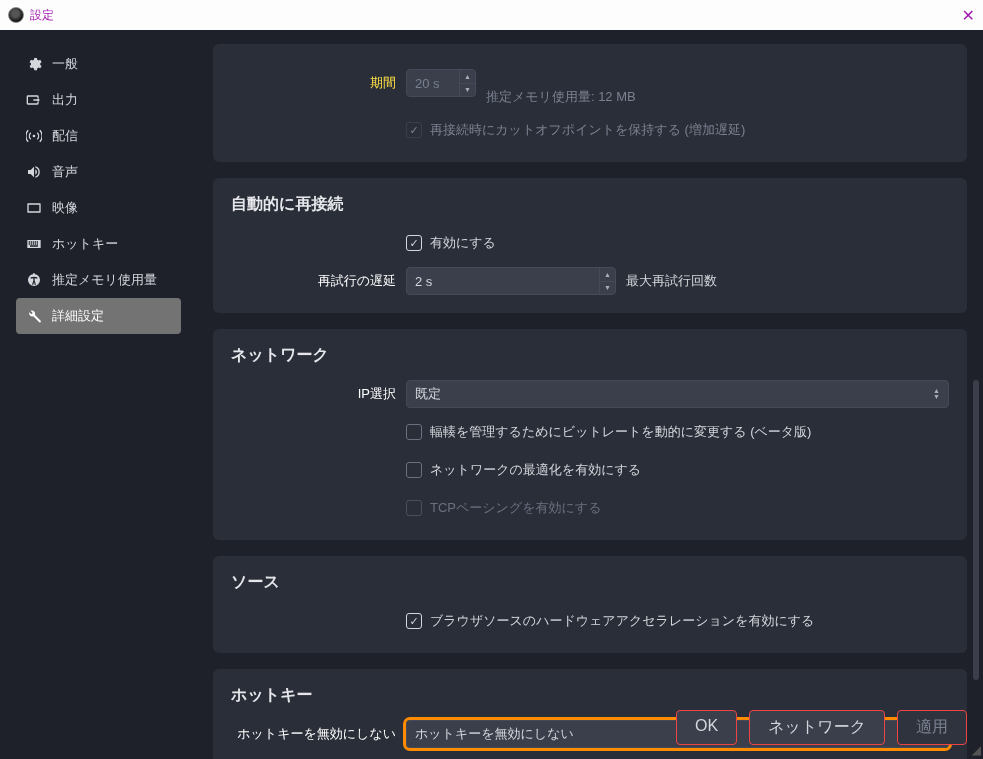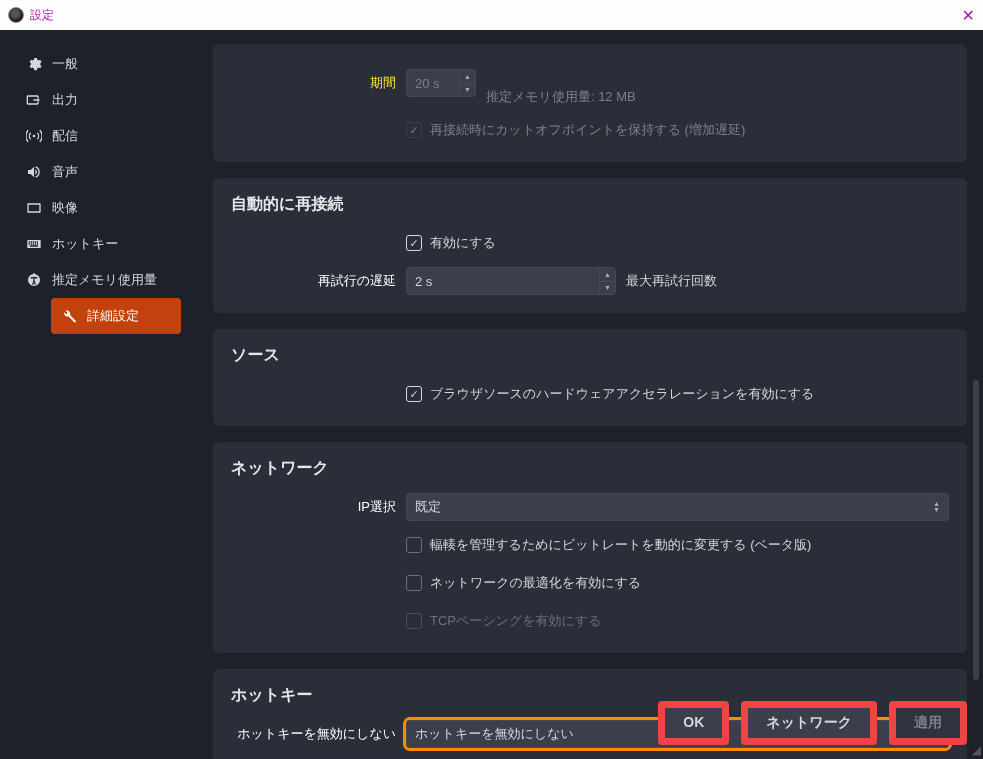--- a/index.html
+++ b/index.html
@@ -42,23 +42,22 @@
       display: flex;
       align-items: center;
       gap: 10px;
       padding: 9px 10px;
       border-radius: 4px;
       cursor: pointer;
       color: #d4d7dc;
       font-size: 13px;
     }
     .sidebar-item.active {
-      background: #c2410c;
+      background: #737373;
       color: #fff;
-      margin-left: 35px;
     }
     .sidebar-item svg { width: 16px; height: 16px; fill: currentColor; flex-shrink: 0; }
     .content {
       flex: 1;
       padding: 14px 16px;
       overflow-y: auto;
       position: relative;
     }
     .content-inner {
       display: flex;
@@ -182,27 +181,26 @@
     .inline-label.muted { color: #7a8090; margin-top: 28px; }
     .btnbar {
       position: absolute;
       bottom: 14px;
       right: 16px;
       display: flex;
       gap: 12px;
     }
     .btn {
       background: #3a3f4b;
-      border: 7px solid #ef4444;
+      border: 1px solid #ef4444;
       border-radius: 4px;
       padding: 6px 18px;
       cursor: pointer;
-      font-size: 14px;
+      font-size: 16px;
       color: #d4d7dc;
-      font-weight: bold;
     }
     .btn.muted { color: #7a8090; background: #2f333d; }
     .scroll-indicator {
       position: absolute;
       right: 4px;
       top: 350px;
       width: 6px;
       height: 300px;
       background: #3a3f4b;
       border-radius: 3px;
@@ -333,33 +331,20 @@
                 <div class="spinner-btn">▲</div>
                 <div class="spinner-btn">▼</div>
               </div>
             </div>
             <span class="inline-label" style="width:95px;text-align:left">最大再試行回数</span>
           </div>
         </div>
       </div>
 
       <div class="section">
-        <div class="section-title">ソース</div>
-        <div class="row">
-          <div class="row-label"></div>
-          <div class="row-controls">
-            <div class="checkbox">
-              <div class="checkbox-box checked"></div>
-              <span class="checkbox-label">ブラウザソースのハードウェアアクセラレーションを有効にする</span>
-            </div>
-          </div>
-        </div>
-      </div>
-
-      <div class="section">
         <div class="section-title">ネットワーク</div>
         <div class="row">
           <div class="row-label">IP選択</div>
           <div class="row-controls">
             <div class="select">
               <span class="select-val">既定</span>
               <div class="select-chevs">
                   <span>▲</span>
                   <span>▼</span>
                 </div>
@@ -389,20 +374,33 @@
           <div class="row-controls">
             <div class="checkbox disabled">
               <div class="checkbox-box disabled"></div>
               <span class="checkbox-label" style="color:#6a7080">TCPペーシングを有効にする</span>
             </div>
           </div>
         </div>
       </div>
 
       <div class="section">
+        <div class="section-title">ソース</div>
+        <div class="row">
+          <div class="row-label"></div>
+          <div class="row-controls">
+            <div class="checkbox">
+              <div class="checkbox-box checked"></div>
+              <span class="checkbox-label">ブラウザソースのハードウェアアクセラレーションを有効にする</span>
+            </div>
+          </div>
+        </div>
+      </div>
+
+      <div class="section">
         <div class="section-title">ホットキー</div>
         <div class="row">
           <div class="row-label">ホットキーを無効にしない</div>
           <div class="row-controls">
             <div class="select highlighted">
               <span class="select-val">ホットキーを無効にしない</span>
               <div class="select-chevs">
                   <span>▲</span>
                   <span>▼</span>
                 </div>

